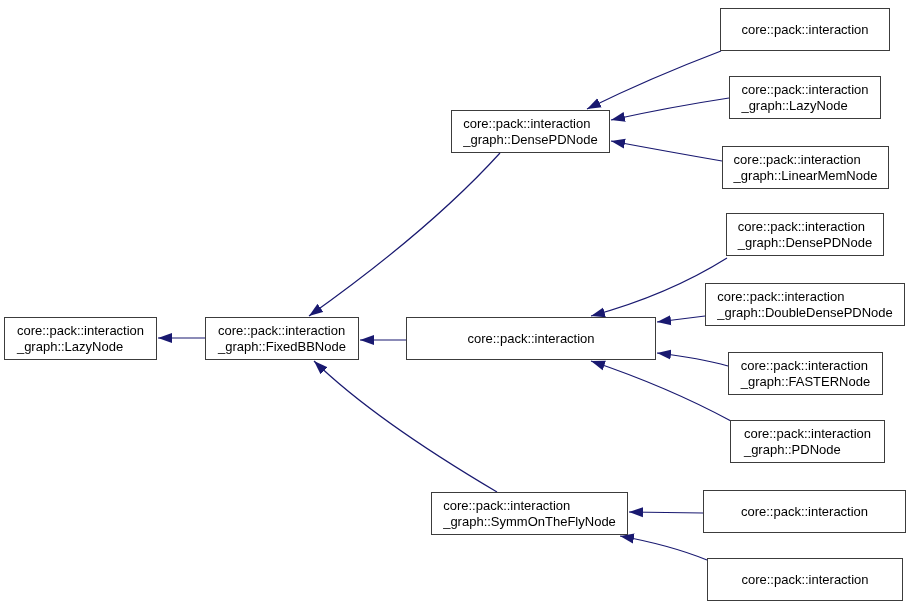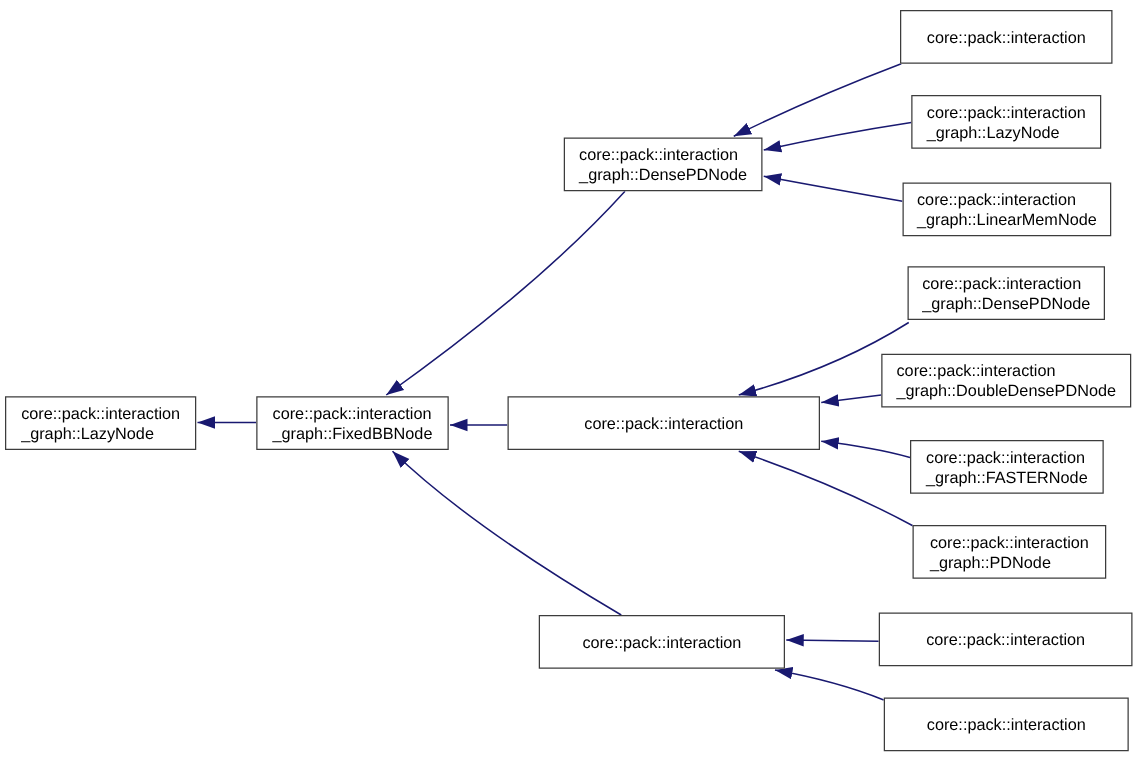--- a/index.html
+++ b/index.html
@@ -79,21 +79,21 @@
     <div class="node" style="left: 205px; top: 317px; width: 154px; height: 43px;">
       <div class="node-label"><span>core::pack::interaction</span><span>_graph::FixedBBNode</span></div>
     </div>
     <div class="node" style="left: 451px; top: 110px; width: 159px; height: 43px;">
       <div class="node-label"><span>core::pack::interaction</span><span>_graph::DensePDNode</span></div>
     </div>
     <div class="node" style="left: 406px; top: 317px; width: 250px; height: 43px;">
       <div class="node-label"><span>core::pack::interaction</span></div>
     </div>
     <div class="node" style="left: 431px; top: 492px; width: 197px; height: 43px;">
-      <div class="node-label"><span>core::pack::interaction</span></div>
+      <div class="node-label"><span>core::pack::interaction</span><span>_graph::SymmOnTheFlyNode</span></div>
     </div>
     <div class="node" style="left: 720px; top: 8px; width: 170px; height: 43px;">
       <div class="node-label"><span>core::pack::interaction</span></div>
     </div>
     <div class="node" style="left: 729px; top: 76px; width: 152px; height: 43px;">
       <div class="node-label"><span>core::pack::interaction</span><span>_graph::LazyNode</span></div>
     </div>
     <div class="node" style="left: 722px; top: 146px; width: 167px; height: 43px;">
       <div class="node-label"><span>core::pack::interaction</span><span>_graph::LinearMemNode</span></div>
     </div>

